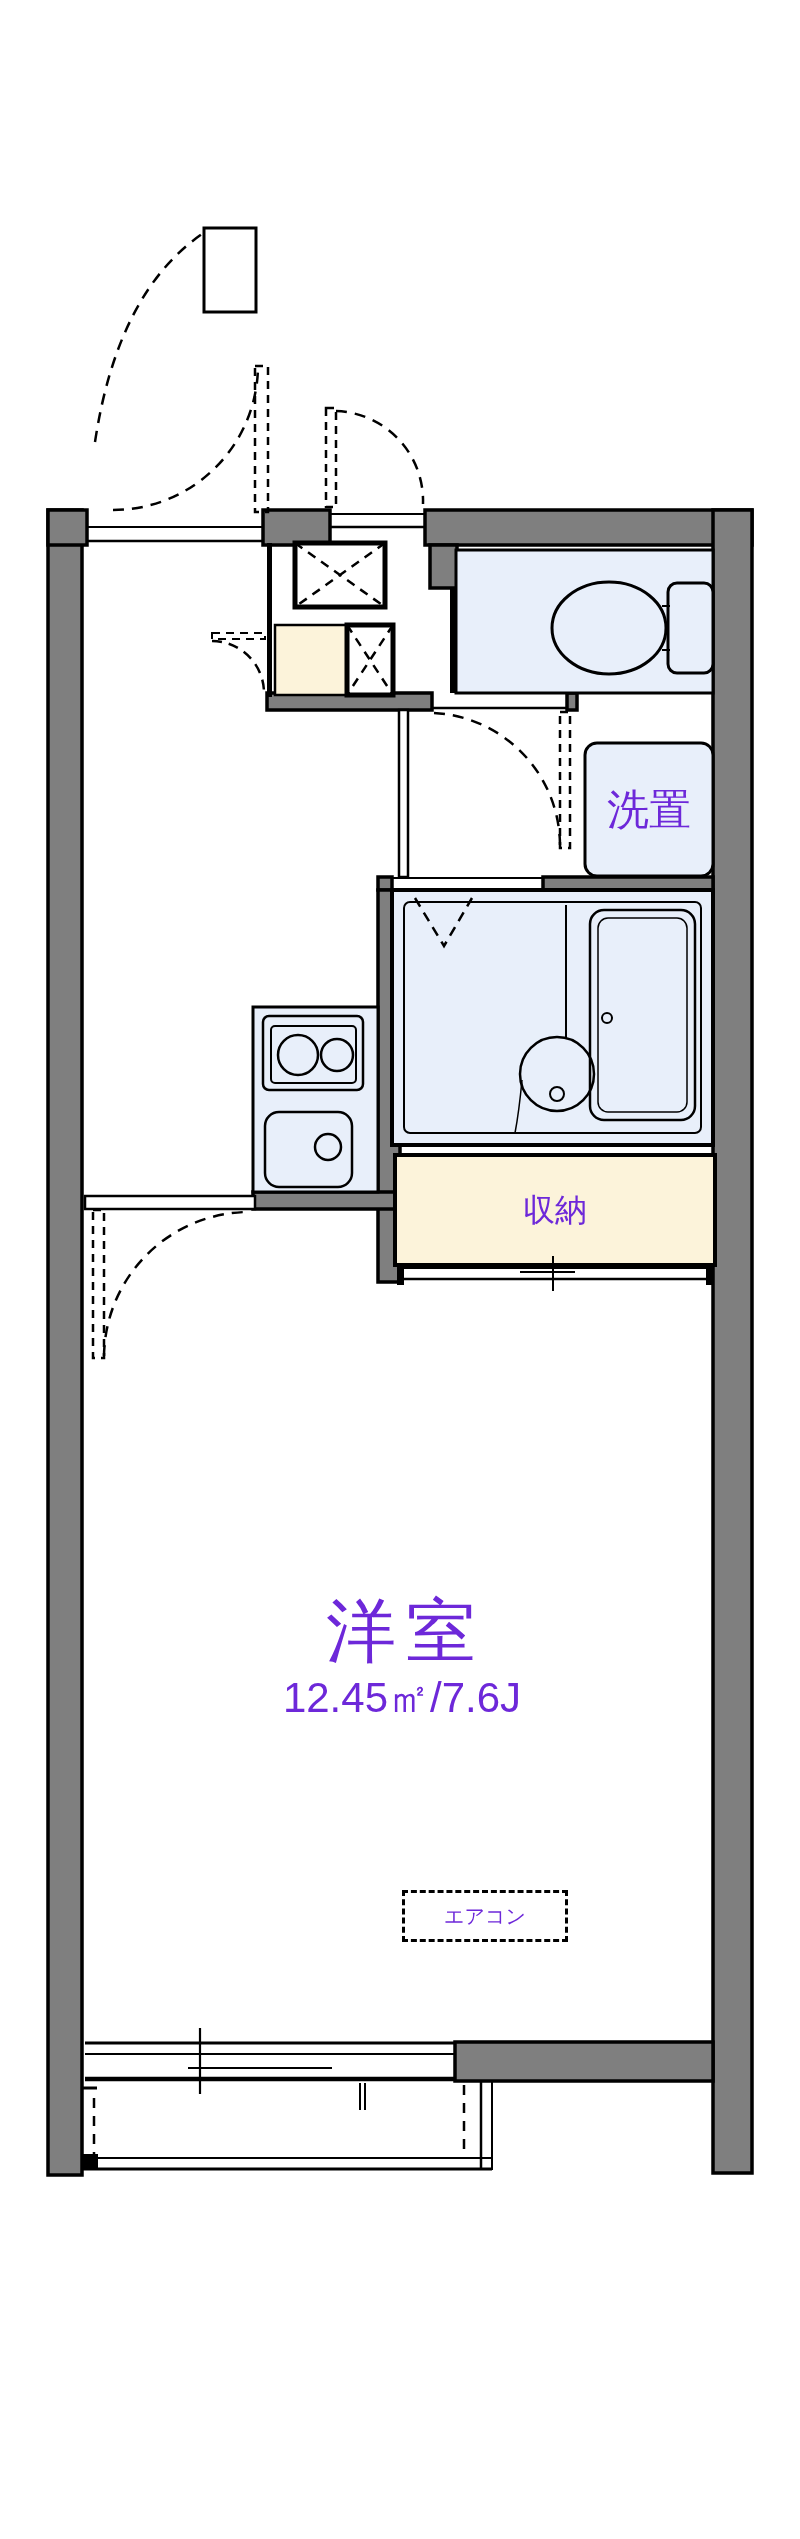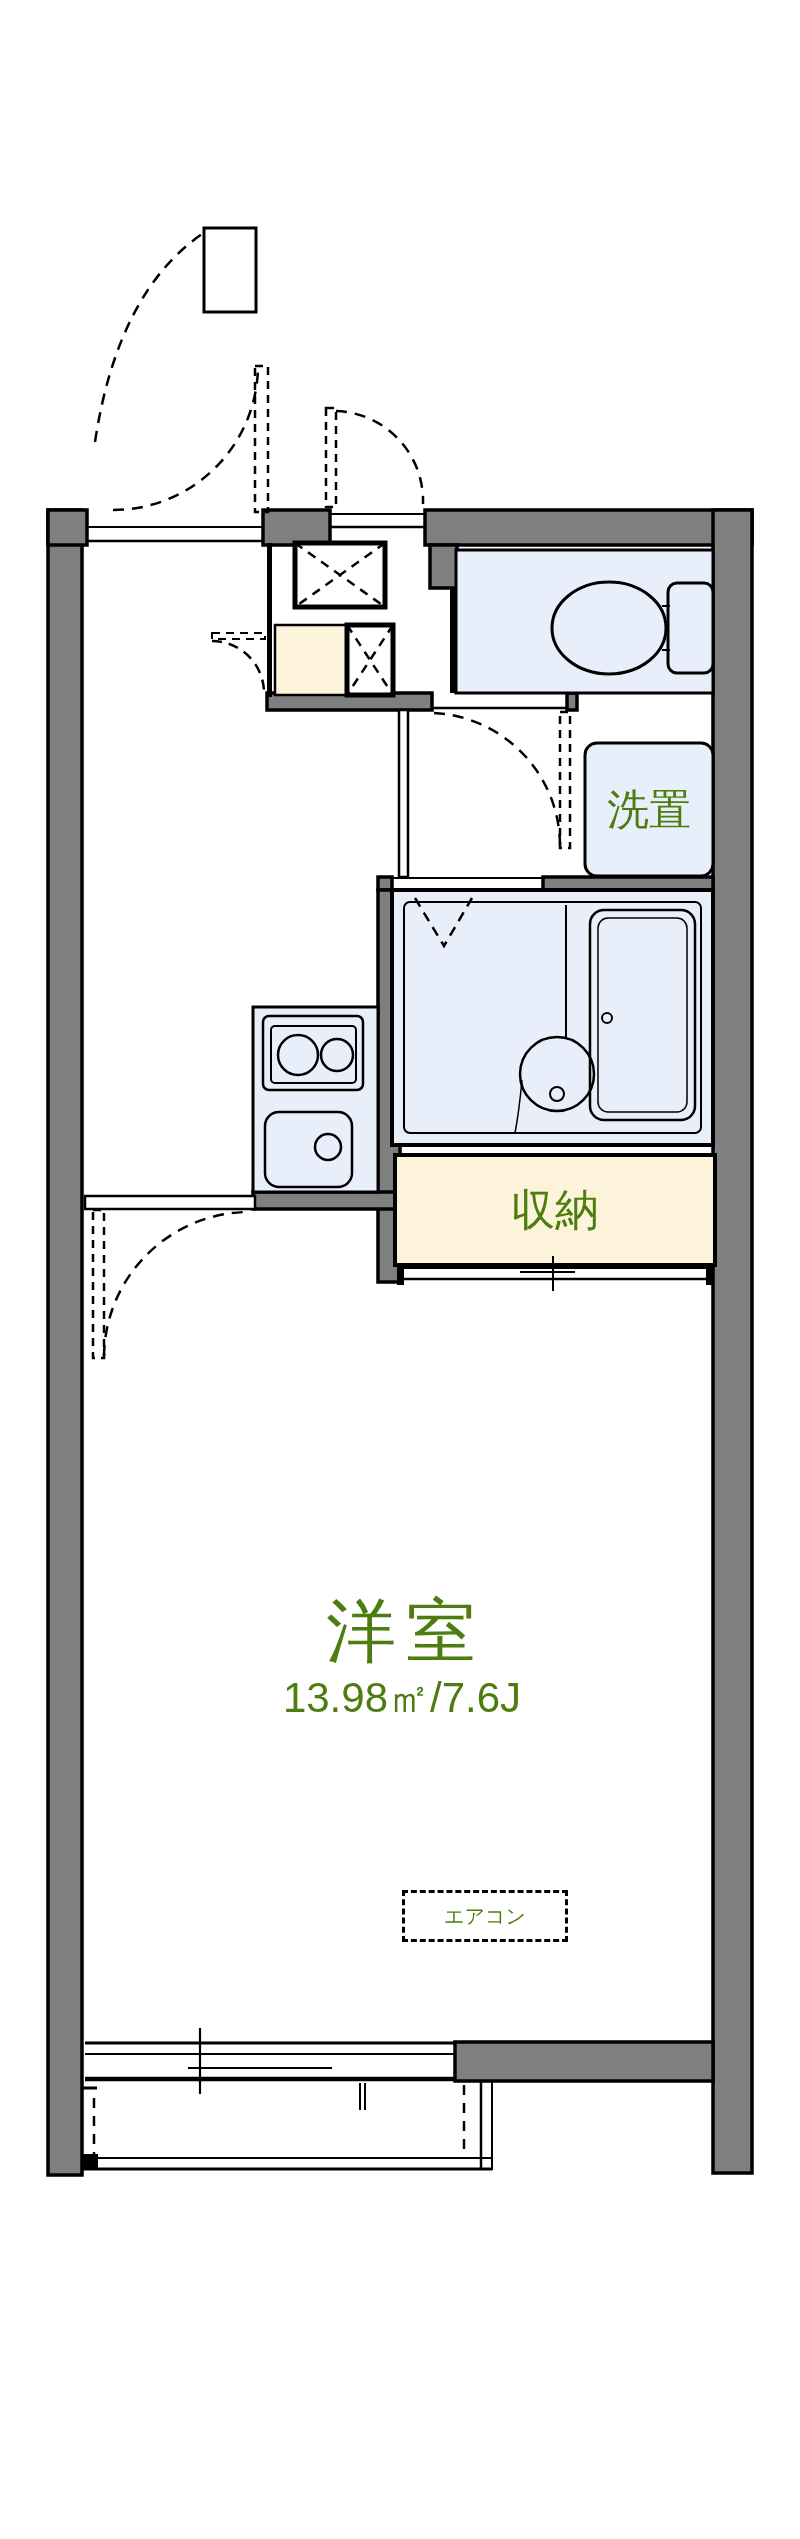--- a/index.html
+++ b/index.html
@@ -7,24 +7,24 @@
     position:relative;
     width:800px;height:2539px;
     background:var(--bg,#ffffff);
     font-family:"Liberation Sans","DejaVu Sans",sans-serif;
     overflow:hidden;
   }
   #plan-svg{position:absolute;left:0;top:0;}
   .plan-label{
     position:absolute;
     display:flex;align-items:center;justify-content:center;
-    color:#4d7c0f;line-height:1;white-space:nowrap;
+    color:#6d28d9;line-height:1;white-space:nowrap;
   }
   .lbl-laundry{left:585px;top:743px;width:128px;height:133px;font-size:42px;}
-  .lbl-storage{left:395px;top:1155px;width:320px;height:110px;font-size:44px;}
+  .lbl-storage{left:395px;top:1155px;width:320px;height:110px;font-size:32px;}
   .lbl-main-room{left:204px;top:1588px;width:404px;height:86px;font-size:70px;letter-spacing:10px;}
   .lbl-area{left:202px;top:1672px;width:400px;height:52px;font-size:42px;}
   .lbl-aircon{
     left:402px;top:1890px;width:166px;height:52px;font-size:20px;
     border:3px dashed #000;box-sizing:border-box;background:#fff;
   }
 </style>
 </head>
 <body>
 
@@ -158,15 +158,15 @@
       <path d="M553,1256 V1291" stroke-width="2"></path>
       <path d="M520,1272 H575" stroke-width="2"></path>
       <rect x="397" y="1263" width="7" height="22" fill="#000" stroke="none"></rect>
       <rect x="706" y="1263" width="7" height="22" fill="#000" stroke="none"></rect>
     </g>
   </svg>
 
   <div class="plan-label lbl-laundry">洗置</div>
   <div class="plan-label lbl-storage">収納</div>
   <div class="plan-label lbl-main-room">洋室</div>
-  <div class="plan-label lbl-area">13.98㎡/7.6J</div>
+  <div class="plan-label lbl-area">12.45㎡/7.6J</div>
   <div class="plan-label lbl-aircon">エアコン</div>
 </div>
 
 </body></html>

